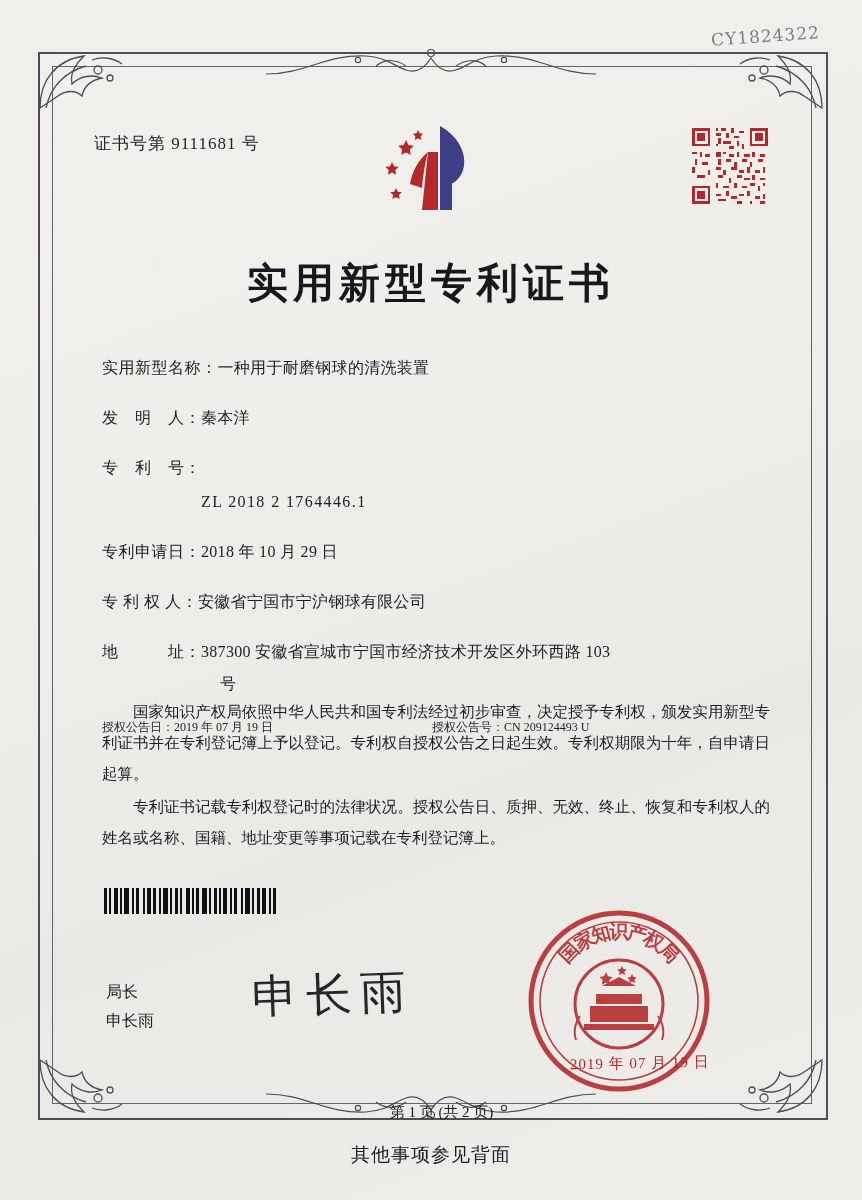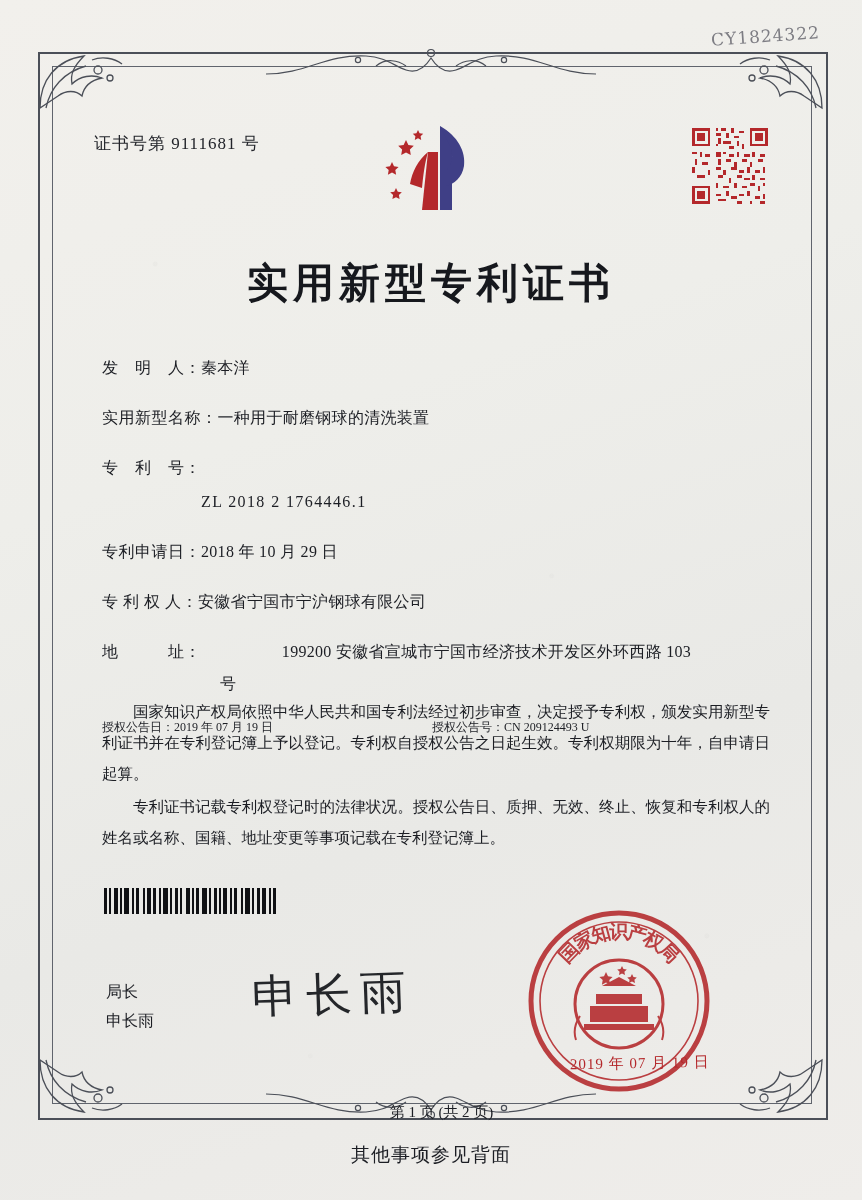--- a/index.html
+++ b/index.html
@@ -136,21 +136,21 @@
     letter-spacing: 0.5px;
   }
   .field-value {
     flex: 1 1 auto;
     letter-spacing: 0.3px;
   }
   .field-value.mono-ish {
     letter-spacing: 1.4px;
     margin-top: 34px;
   }
-  .field-row.tight { margin-bottom: 10px; text-align: center; }
+  .field-row.tight { margin-bottom: 10px; }
   .addr-cont {
     margin-left: 118px;
     font-size: 16px;
     color: #1c1e24;
     margin-top: -18px;
     margin-bottom: 24px;
   }
   .pub-row {
     display: flex;
     font-size: 12px;
@@ -402,42 +402,42 @@
           <rect x="17" y="28" width="2" height="1"></rect>
         <rect x="22" y="28" width="1" height="1"></rect>
           <rect x="26" y="28" width="2" height="1"></rect>
       </g>
     </svg>
 
     <div class="title">实用新型专利证书</div>
 
     <div class="fields">
       <div class="field-row">
+        <span class="field-label">实用新型名称：</span>
+        <span class="field-value">一种用于耐磨钢球的清洗装置</span>
+      </div>
+      <div class="field-row">
         <span class="field-label">发　明　人：</span>
         <span class="field-value">秦本洋</span>
-      </div>
-      <div class="field-row">
-        <span class="field-label">实用新型名称：</span>
-        <span class="field-value">一种用于耐磨钢球的清洗装置</span>
       </div>
       <div class="field-row">
         <span class="field-label">专　利　号：</span>
         <span class="field-value mono-ish">ZL 2018 2 1764446.1</span>
       </div>
       <div class="field-row">
         <span class="field-label">专利申请日：</span>
         <span class="field-value">2018 年 10 月 29 日</span>
       </div>
       <div class="field-row">
         <span class="field-label">专 利 权 人：</span>
         <span class="field-value">安徽省宁国市宁沪钢球有限公司</span>
       </div>
       <div class="field-row tight">
         <span class="field-label">地　　　址：</span>
-        <span class="field-value">199200  安徽省宣城市宁国市经济技术开发区外环西路 103</span>
+        <span class="field-value">387300  安徽省宣城市宁国市经济技术开发区外环西路 103</span>
       </div>
       <div class="addr-cont" style="margin-top:0;">号</div>
 
       <div class="pub-row">
         <div class="pub-left">
           <span>授权公告日：</span><span>2019 年 07 月 19 日</span>
         </div>
         <div class="pub-right">
           <span>授权公告号：</span><span>CN 209124493 U</span>
         </div>

